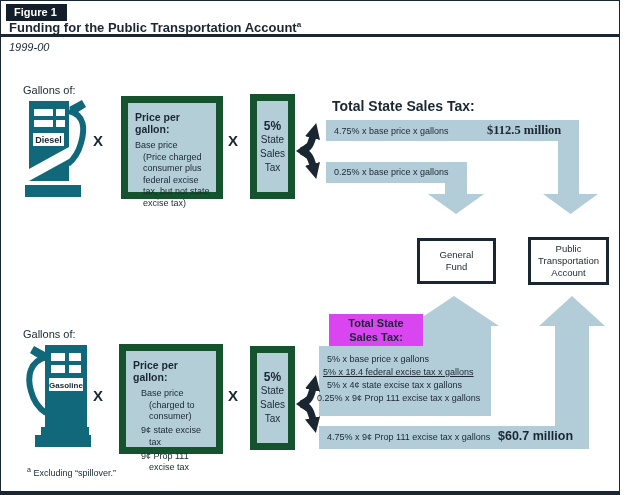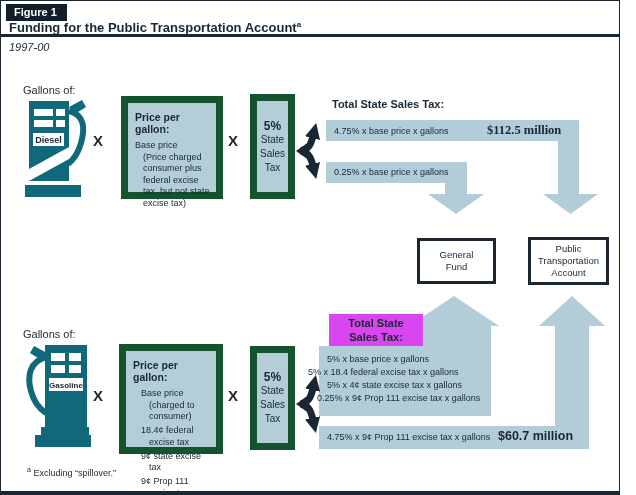--- a/index.html
+++ b/index.html
@@ -22,21 +22,21 @@
   .lightbox{background:#b4ced8; border:7px solid #14532d; box-sizing:border-box; z-index:2;}
   .pbox-head{font-weight:bold; font-size:10.5px; margin:8px 6px 5px 7px;}
   .pbox-body{font-size:9px; line-height:11.5px; margin:0 4px 0 7px;}
   .pbox-indent{padding-left:8px;}
   .pbox-line{text-indent:-8px; padding-left:16px; margin-bottom:2.5px;}
 
   .taxbox{display:flex; flex-direction:column; justify-content:center; align-items:center;
     text-align:center; font-size:10px; line-height:14px;}
   .taxbox .pct{font-weight:bold; font-size:12px;}
 
-  .flow-heading{font-weight:bold; font-size:11px; z-index:3;}
+  .flow-heading{font-weight:bold; font-size:14px; z-index:3;}
   .formula{font-size:9px; z-index:3; white-space:nowrap;}
   .amount{font-weight:bold; font-size:12.5px; z-index:3; white-space:nowrap;}
 
   .account-box{background:#fff; border:3px solid #1a2733; box-sizing:border-box; z-index:2;
     display:flex; flex-direction:column; justify-content:center; align-items:center;
     font-size:9.5px; line-height:12px; text-align:center;}
 
   .white-heading{background:#d946ef; z-index:2; display:flex; flex-direction:column;
     justify-content:center; align-items:center; text-align:center;
     font-weight:bold; font-size:11px; line-height:14px;}
@@ -46,21 +46,21 @@
   svg{display:block;}
 </style>
 </head>
 <body>
 
 <div id="figure">
 
   <div class="abs fig-label">Figure 1</div>
   <div class="abs fig-title"><span>Funding for the Public Transportation Account</span><span class="sup">a</span></div>
   <div class="abs title-rule"></div>
-  <div class="abs fig-subtitle">1997-00</div>
+  <div class="abs fig-subtitle">1999-00</div>
 
   <svg class="abs" style="left:0;top:0;z-index:1;" width="636" height="495" viewBox="0 0 636 495">
     <polygon fill="#b2cdd8" points="325,119 578,119 578,193 597,193 569.5,213 542,193 557,193 557,140 325,140"></polygon>
     <polygon fill="#b2cdd8" points="325,161 466,161 466,193 483,193 455,213 427,193 444,193 444,182 325,182"></polygon>
     <polygon fill="#b2cdd8" points="453,295 498,325 490,325 490,415 318,415 318,345 418,345 418,325 408,325"></polygon>
     <polygon fill="#b2cdd8" points="571,295 604,325 588,325 588,448 318,448 318,425 554,425 554,325 538,325"></polygon>
   </svg>
 
   <div class="abs gallons-label" style="left:22px; top:83px;">Gallons of:</div>
 
@@ -138,21 +138,20 @@
     <rect x="22" y="86" width="48" height="8" fill="#11687a"></rect>
     <rect x="16" y="94" width="56" height="12" fill="#11687a"></rect>
   </svg>
 
   <div class="abs xmark" style="left:92px; top:386px;">X</div>
 
   <div class="abs lightbox" style="left:118px; top:343px; width:104px; height:110px;">
     <div class="pbox-head">Price per gallon:</div>
     <div class="pbox-body">
       <div class="pbox-line">Base price (charged to consumer)</div>
-      <div class="pbox-line">18.4¢ federal excise tax</div>
       <div class="pbox-line">9¢ state excise tax</div>
       <div class="pbox-line">9¢ Prop 111 excise tax</div>
     </div>
   </div>
 
   <div class="abs xmark" style="left:227px; top:386px;">X</div>
 
   <div class="abs lightbox taxbox" style="left:249px; top:345px; width:45px; height:104px;">
     <div class="pct">5%</div>
     <div>State</div>
@@ -165,21 +164,21 @@
     <path d="M6,30 C14,28 16,23 18,14" stroke="#1a2733" stroke-width="7" fill="none" marker-end="url(#fk)"></path>
     <path d="M6,30 C14,32 16,37 18,46" stroke="#1a2733" stroke-width="7" fill="none" marker-end="url(#fk)"></path>
   </svg>
 
   <div class="abs white-heading" style="left:328px; top:313px; width:94px; height:32px;">
     <div>Total State</div>
     <div>Sales Tax:</div>
   </div>
 
   <div class="abs formula" style="left:326px; top:353px;">5% x base price x gallons</div>
-  <div class="abs formula" style="left:307px; top:366px;">5% x 18.4 federal excise tax x gallons</div>
+  <div class="abs formula" style="left:322px; top:366px;text-decoration:underline;">5% x 18.4 federal excise tax x gallons</div>
   <div class="abs formula" style="left:326px; top:379px;">5% x 4¢ state excise tax x gallons</div>
   <div class="abs formula" style="left:316px; top:392px;">0.25% x 9¢ Prop 111 excise tax x gallons</div>
 
   <div class="abs formula" style="left:326px; top:431px;">4.75% x 9¢ Prop 111 excise tax x gallons</div>
   <div class="abs amount" style="left:497px; top:428px;">$60.7 million</div>
 
   <div class="abs footnote"><span class="sup">a</span><span> Excluding “spillover.”</span></div>
 
 </div>
 

